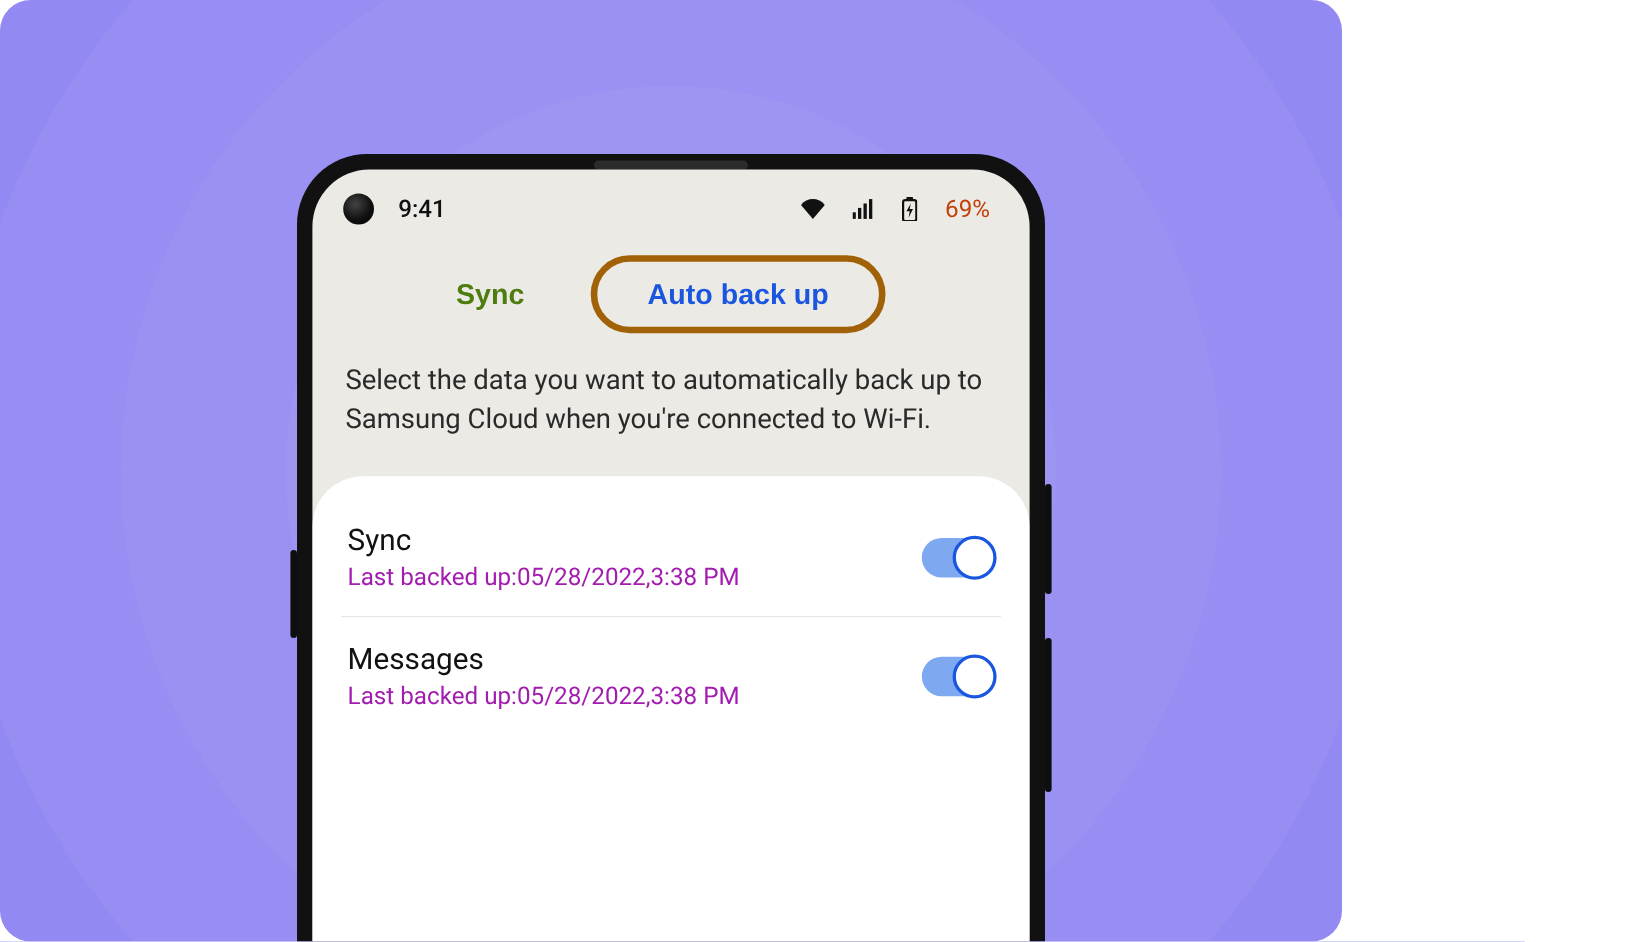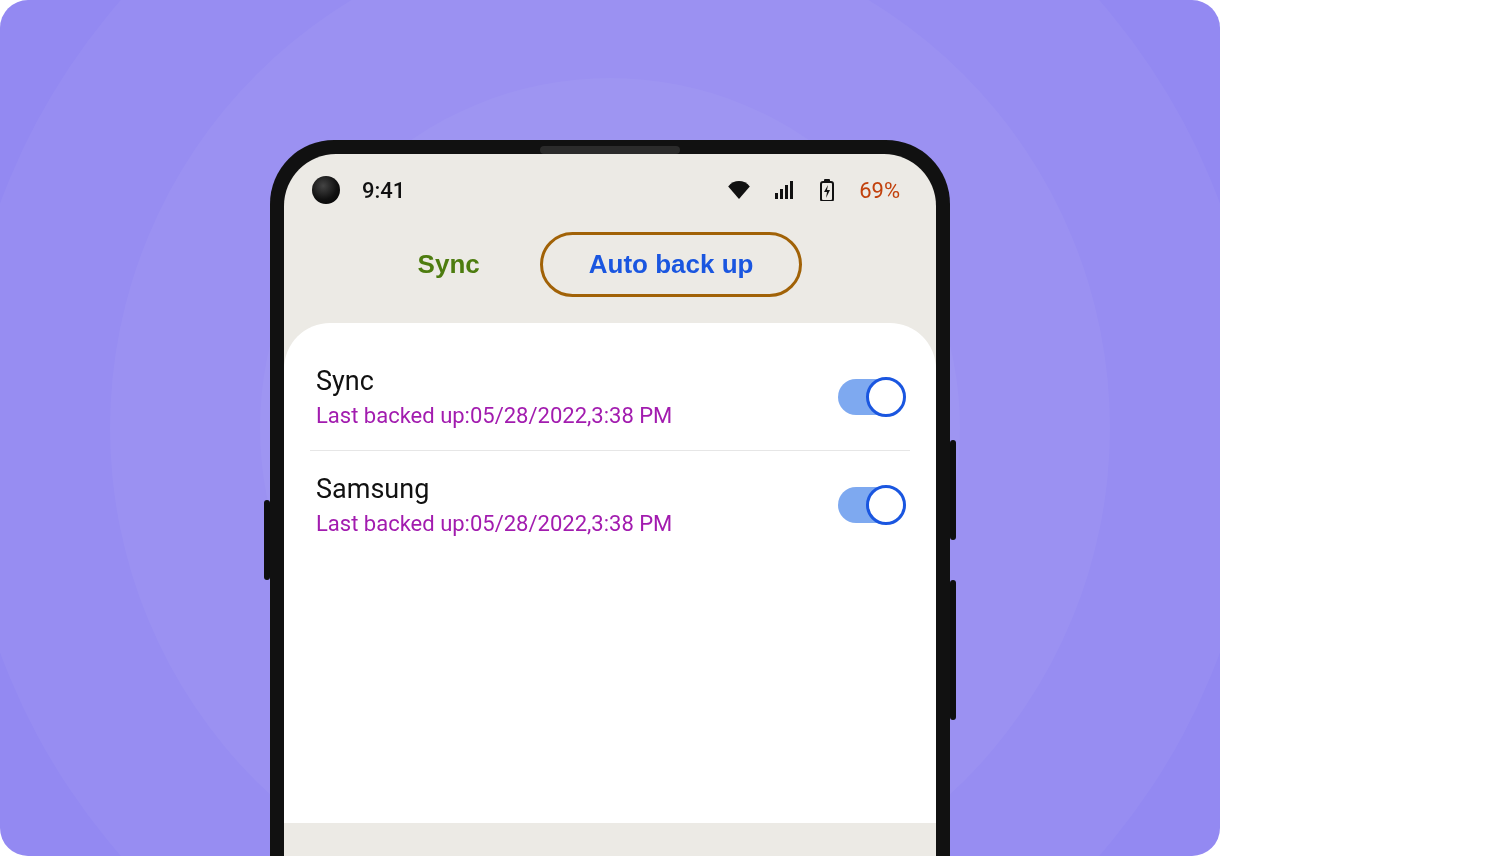--- a/index.html
+++ b/index.html
@@ -97,21 +97,21 @@
     font-size: 26px;
     font-weight: 700;
     background: none; border: none;
     cursor: pointer;
   }
   .tab-auto {
     color: #1a56e0;
     font-size: 26px;
     font-weight: 700;
     background: #eceae5;
-    border: 3px solid #a16207;
+    border: 6px solid #a16207;
     border-radius: 36px;
     padding: 14px 46px;
     cursor: pointer;
   }
 
   .description {
     padding: 0 30px 34px;
     color: #2a2a2a;
     font-size: 25px;
     line-height: 1.4;
@@ -197,36 +197,37 @@
           </span>
           <span class="batt-text">69%</span>
         </div>
       </div>
 
       <div class="tabs">
         <button class="tab-sync">Sync</button>
         <button class="tab-auto">Auto back up</button>
       </div>
 
+      <div class="description">Select the data you want to automatically back up to Samsung Cloud when you're connected to Wi-Fi.</div>
 
       <div class="listcard">
 
         <div class="item">
           <div class="item-text">
             <div class="title">Sync</div>
             <div class="sub">Last backed up:05/28/2022,3:38 PM</div>
           </div>
           <button class="toggle">
             <span class="knob"></span>
           </button>
         </div>
 
         <div class="item">
           <div class="item-text">
-            <div class="title">Samsung</div>
+            <div class="title">Messages</div>
             <div class="sub">Last backed up:05/28/2022,3:38 PM</div>
           </div>
           <button class="toggle">
             <span class="knob"></span>
           </button>
         </div>
 
       </div>
 
     </div>

